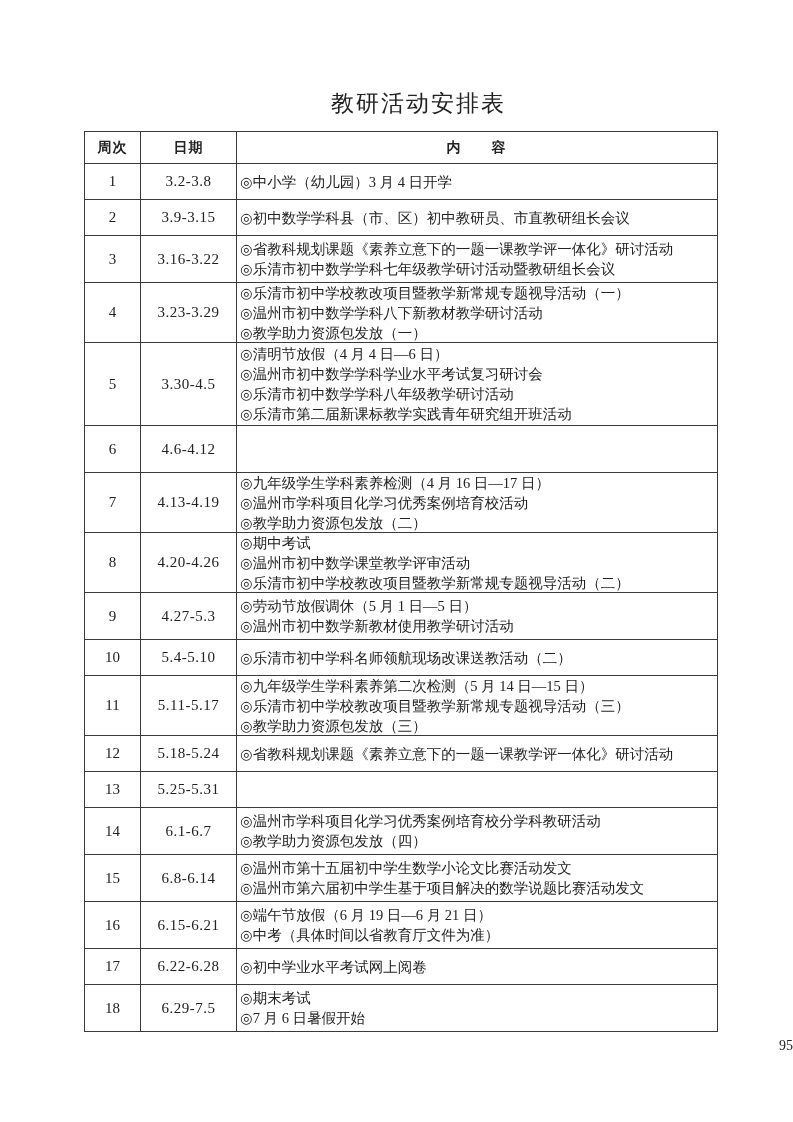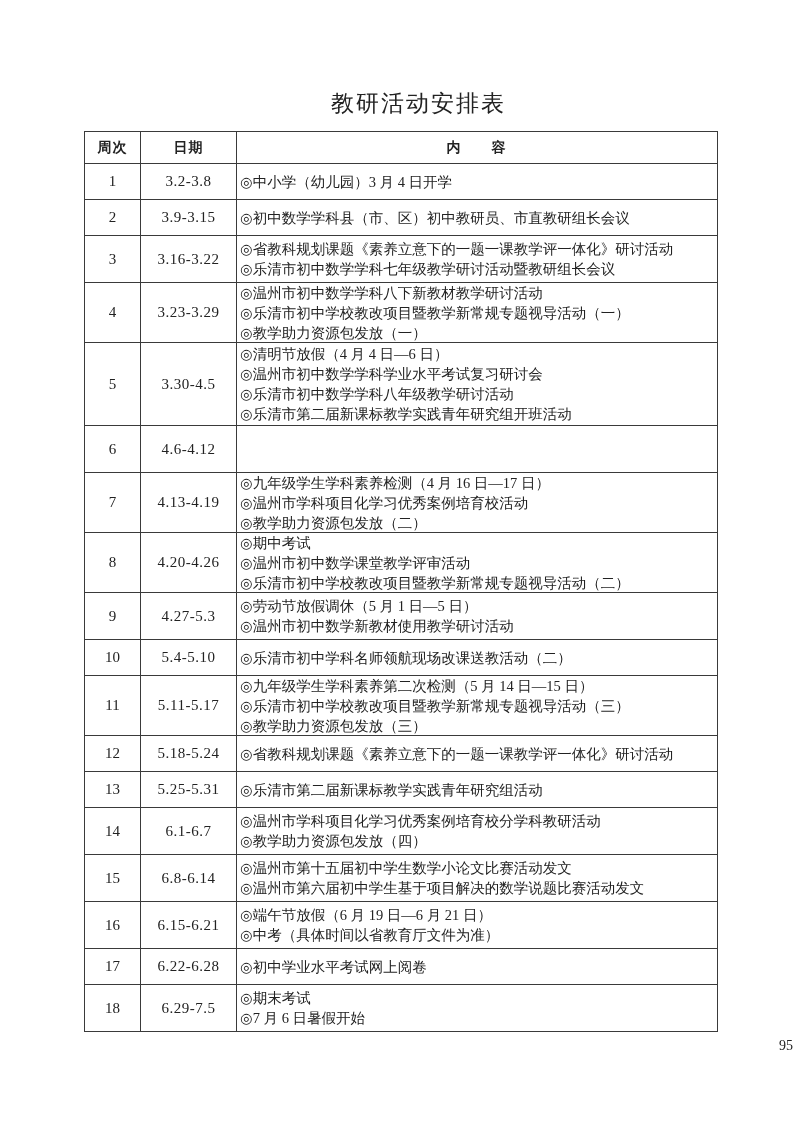--- a/index.html
+++ b/index.html
@@ -129,22 +129,22 @@
     <div class="cell content-cell">
             <div class="line">◎省教科规划课题《素养立意下的一题一课教学评一体化》研讨活动</div>
             <div class="line">◎乐清市初中数学学科七年级教学研讨活动暨教研组长会议</div>
           </div>
   </div>
 
   <div class="row r3">
     <div class="cell week-cell">4</div>
     <div class="cell date-cell">3.23-3.29</div>
     <div class="cell content-cell">
+            <div class="line">◎乐清市初中学校教改项目暨教学新常规专题视导活动（一）</div>
             <div class="line">◎温州市初中数学学科八下新教材教学研讨活动</div>
-            <div class="line">◎乐清市初中学校教改项目暨教学新常规专题视导活动（一）</div>
             <div class="line">◎教学助力资源包发放（一）</div>
           </div>
   </div>
 
   <div class="row r4">
     <div class="cell week-cell">5</div>
     <div class="cell date-cell">3.30-4.5</div>
     <div class="cell content-cell">
             <div class="line">◎清明节放假（4 月 4 日—6 日）</div>
             <div class="line">◎温州市初中数学学科学业水平考试复习研讨会</div>
@@ -209,23 +209,20 @@
     <div class="cell week-cell">12</div>
     <div class="cell date-cell">5.18-5.24</div>
     <div class="cell content-cell">
             <div class="line">◎省教科规划课题《素养立意下的一题一课教学评一体化》研讨活动</div>
           </div>
   </div>
 
   <div class="row r1">
     <div class="cell week-cell">13</div>
     <div class="cell date-cell">5.25-5.31</div>
-    <div class="cell content-cell">
-            <div class="line">◎乐清市第二届新课标教学实践青年研究组活动</div>
-          </div>
   </div>
 
   <div class="row r2">
     <div class="cell week-cell">14</div>
     <div class="cell date-cell">6.1-6.7</div>
     <div class="cell content-cell">
             <div class="line">◎温州市学科项目化学习优秀案例培育校分学科教研活动</div>
             <div class="line">◎教学助力资源包发放（四）</div>
           </div>
   </div>

